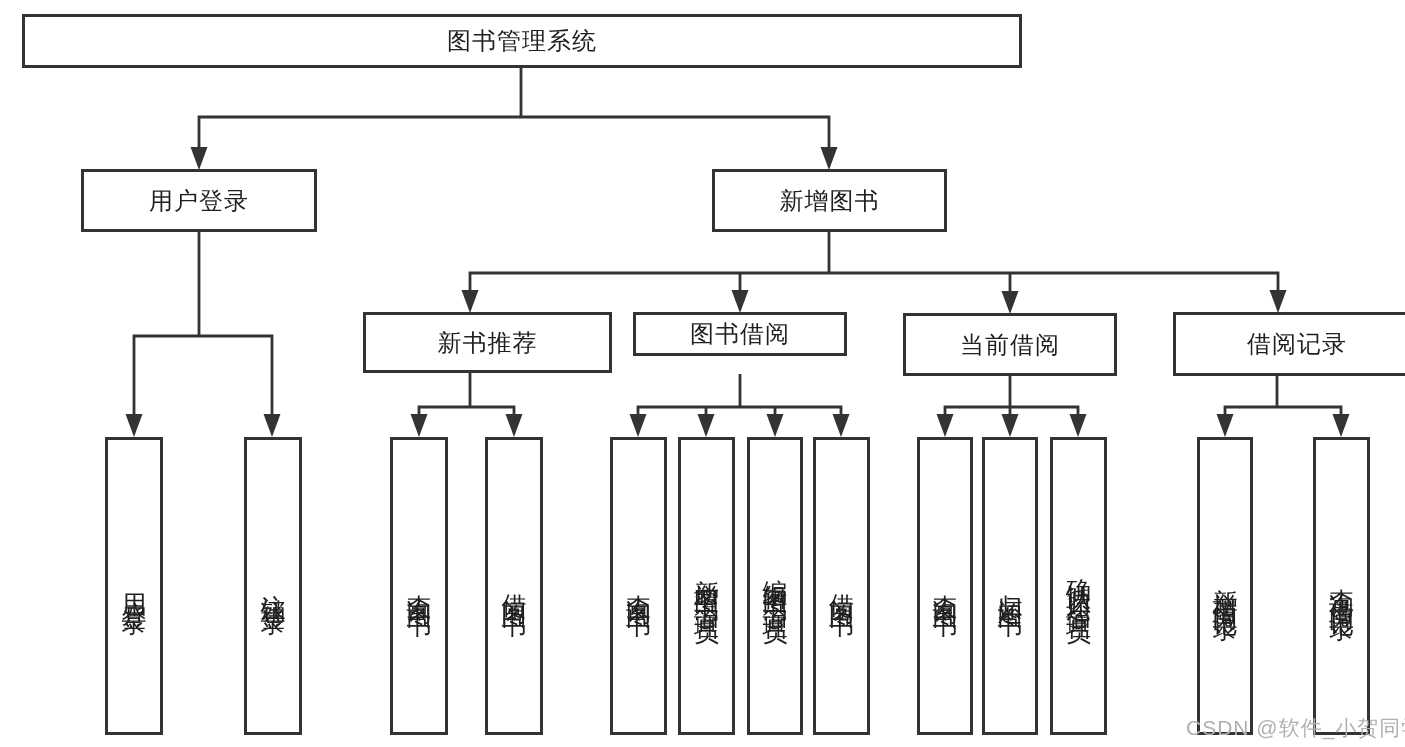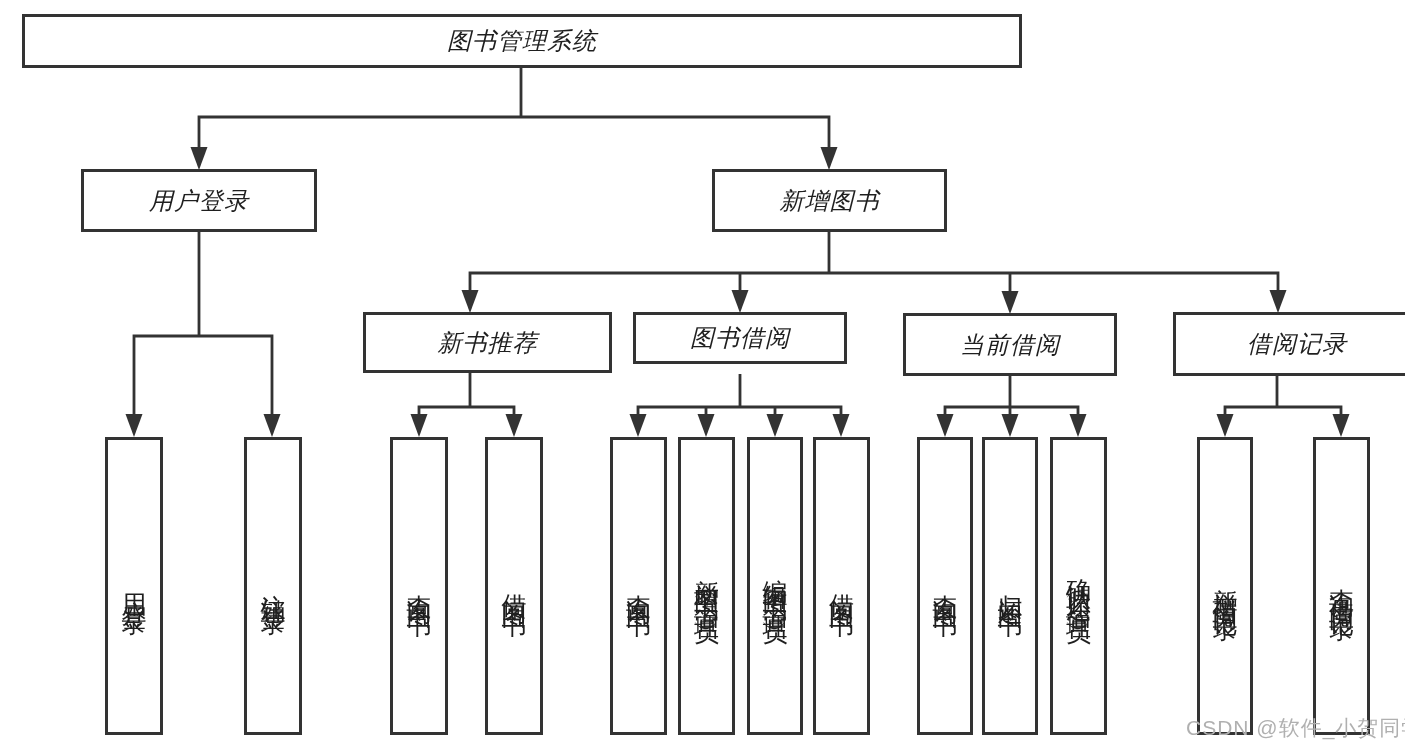--- a/index.html
+++ b/index.html
@@ -41,21 +41,20 @@
     background:var(--bg);
     color:var(--text);
     display:flex;
     align-items:center;
     justify-content:center;
   }
   .hbox{
     font-size:24px;
     letter-spacing:1px;
     white-space:nowrap;
-    font-style:italic;
   }
   .vbox{
     top:437px;
     height:298px;
     writing-mode:vertical-rl;
     text-orientation:upright;
     font-size:25px;
     letter-spacing:6px;
     line-height:1;
   }
@@ -112,21 +111,21 @@
       <polygon points="1332.5,414 1349.5,414 1341,437"></polygon>
     </g>
   </svg>
 
   <div class="node hbox" style="left:22px;top:14px;width:1000px;height:54px;">图书管理系统</div>
 
   <div class="node hbox" style="left:81px;top:169px;width:236px;height:63px;">用户登录</div>
   <div class="node hbox" style="left:712px;top:169px;width:235px;height:63px;">新增图书</div>
 
   <div class="node hbox" style="left:363px;top:312px;width:249px;height:61px;">新书推荐</div>
-  <div class="node hbox" style="left:633px;top:312px;width:214px;height:52px;">图书借阅</div>
+  <div class="node hbox" style="left:633px;top:312px;width:214px;height:44px;">图书借阅</div>
   <div class="node hbox" style="left:903px;top:313px;width:214px;height:63px;text-align:right;">当前借阅</div>
   <div class="node hbox" style="left:1173px;top:312px;width:248px;height:64px;">借阅记录</div>
 
   <div class="node vbox" style="left:105px;width:58px;">用户登录</div>
   <div class="node vbox" style="left:244px;width:58px;">注销登录</div>
 
   <div class="node vbox" style="left:390px;width:58px;">查询图书</div>
   <div class="node vbox" style="left:485px;width:58px;">借阅图书</div>
 
   <div class="node vbox" style="left:610px;width:57px;">查询图书</div>

